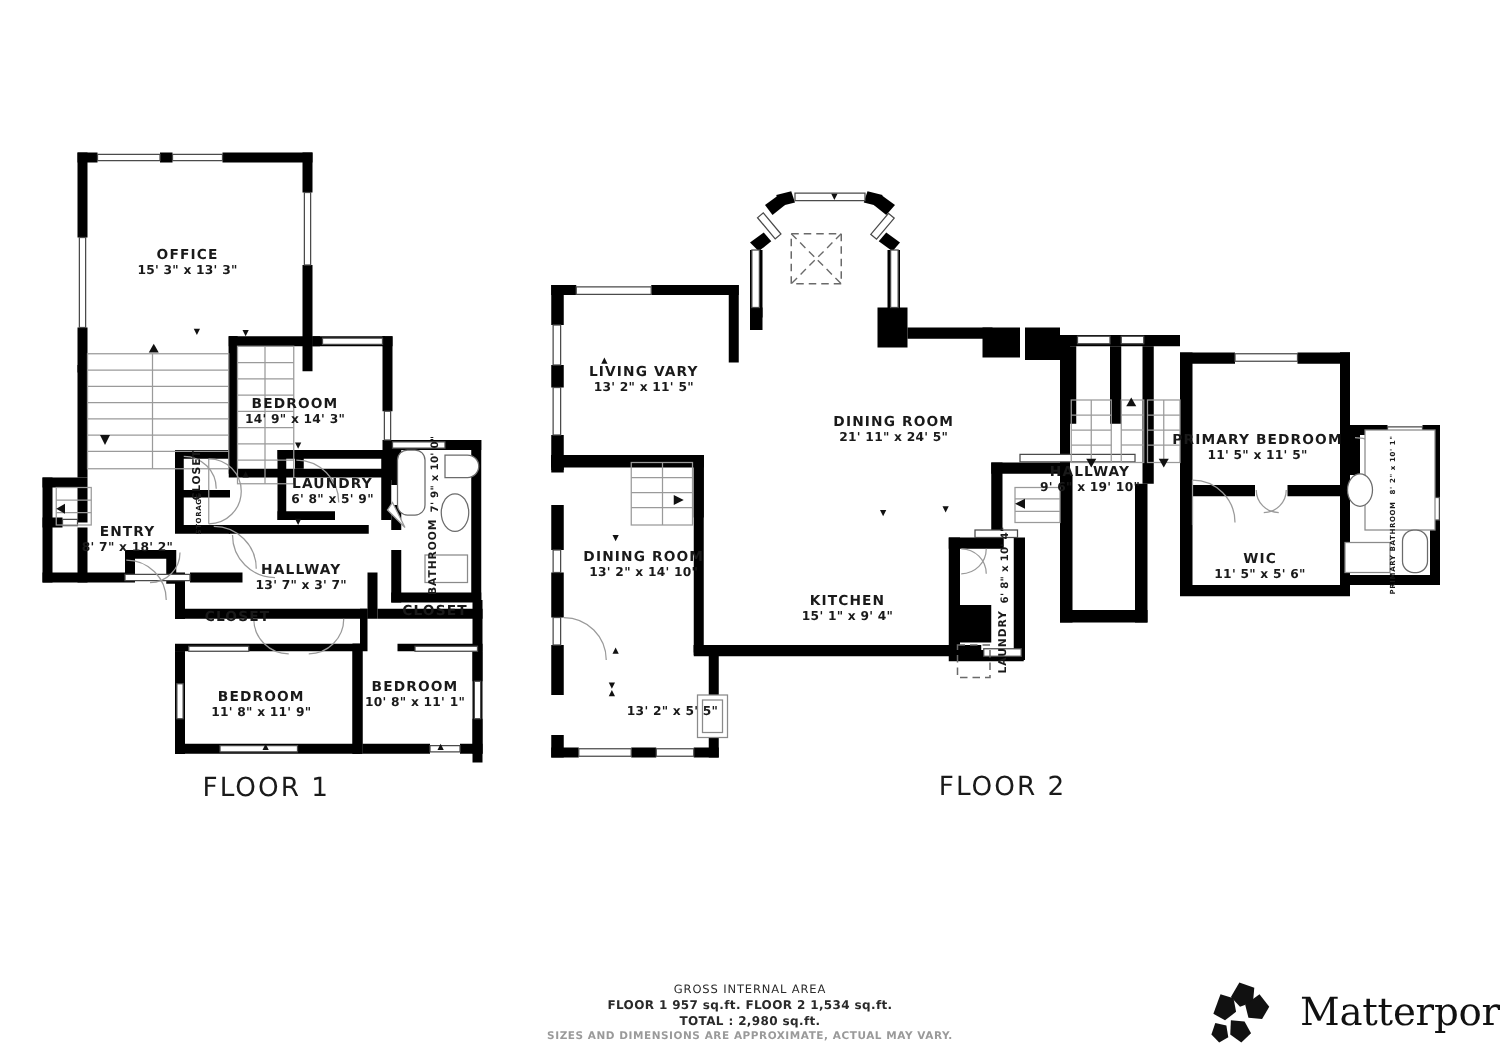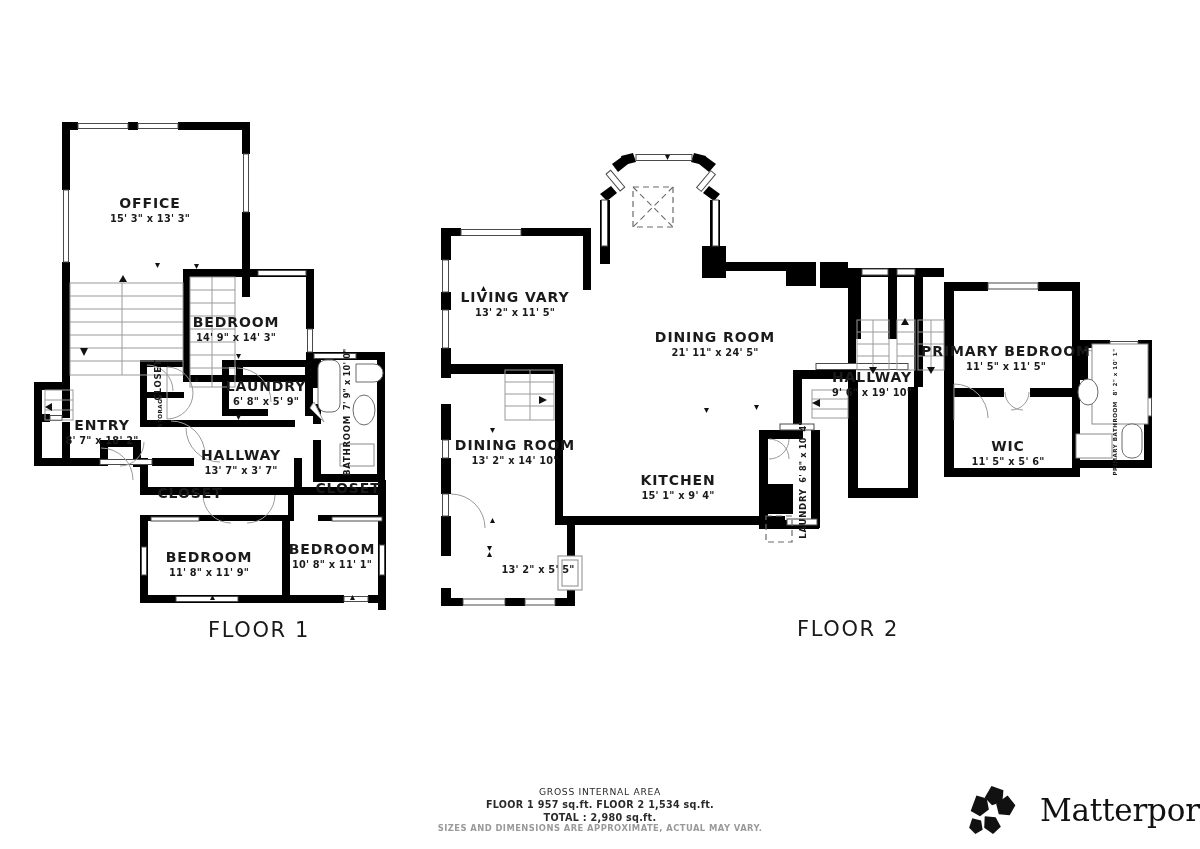--- a/index.html
+++ b/index.html
@@ -25,36 +25,35 @@
   .tick{fill:#111;}
 
   .roomlabel{
     position:absolute;
     text-align:center;
     line-height:1.25;
     white-space:nowrap;
     letter-spacing:.4px;
     transform:translate(-50%,-50%);
   }
-  .roomlabel .nm{font-size:14px;font-weight:700;letter-spacing:.9px;}
+  .roomlabel .nm{font-size:11px;font-weight:700;letter-spacing:.9px;}
   .roomlabel .dm{font-size:9.8px;font-weight:700;letter-spacing:.2px;}
   .roomlabel.small .nm{font-size:8.6px;letter-spacing:.7px;}
   .roomlabel.small .dm{font-size:8.2px;}
   .roomlabel.tiny .nm{font-size:5.6px;letter-spacing:.5px;}
   .roomlabel.rot90{writing-mode:vertical-rl;transform:translate(-50%,-50%) rotate(180deg);}
   .roomlabel.rot90 .nm,.roomlabel.rot90 .dm{display:inline-block;}
 
   .floortitle{
     position:absolute;
     font-size:21px;
     font-weight:400;
     letter-spacing:1.6px;
     transform:translate(-50%,-50%);
     white-space:nowrap;
-    margin-left:46px;
   }
 
   #footer{
     position:absolute;
     left:0;right:0;
     top:786px;
     text-align:center;
   }
   #footer .l1{font-size:9.2px;font-weight:400;letter-spacing:.7px;color:#2a2a2a;}
   #footer .l2{font-size:9.6px;font-weight:700;letter-spacing:.3px;color:#2a2a2a;margin-top:2px;}

